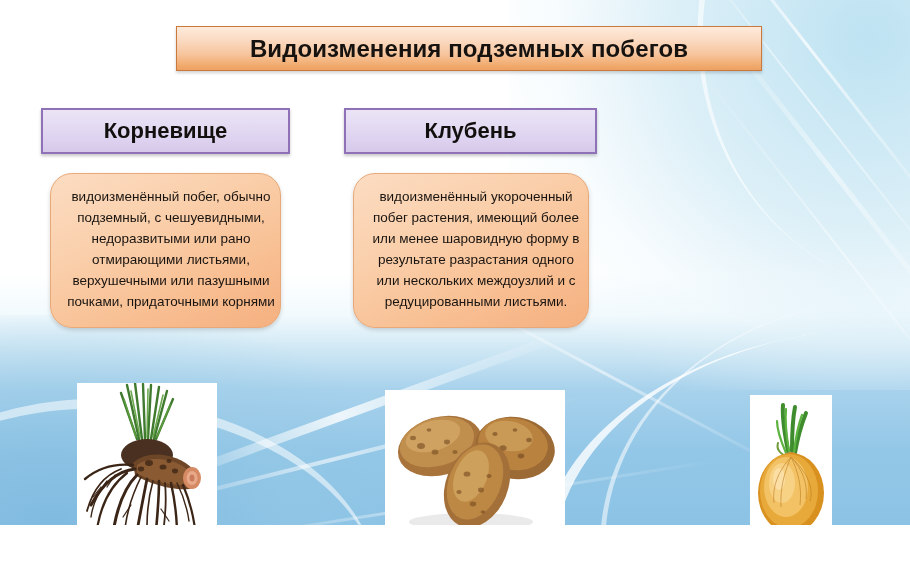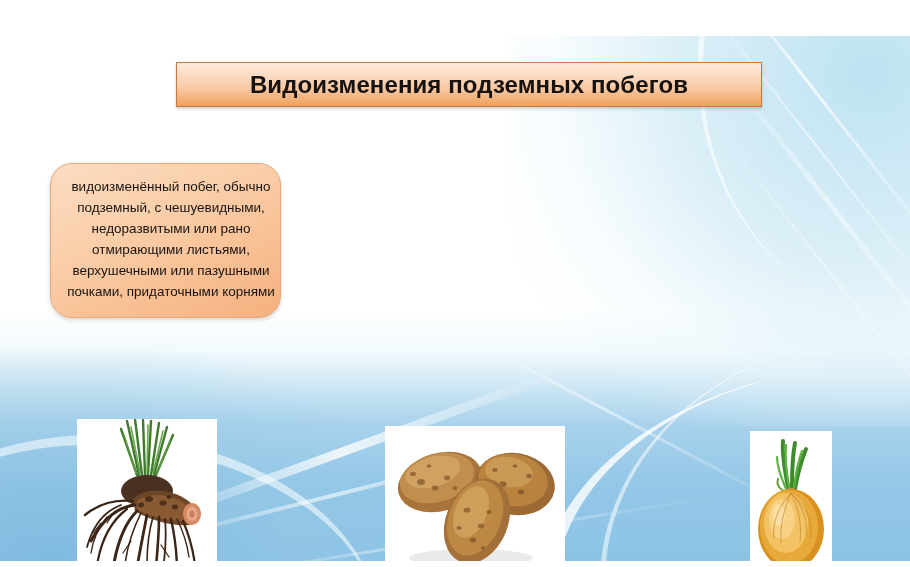--- a/index.html
+++ b/index.html
@@ -11,21 +11,20 @@
   body {
     font-family: "Liberation Sans", "DejaVu Sans", sans-serif;
   }
 
   #slide {
     position: relative;
     width: 910px;
     height: 525px;
     overflow: hidden;
     background: #ef4444;
-    margin-top: 36px;
   }
 
   
   .bg-base {
     position: absolute;
     inset: 0;
     background: linear-gradient(to bottom,
         #ffffff 0%,
         #ffffff 52%,
         #f2fafd 60%,
@@ -220,23 +219,32 @@
   <div class="curve c1"></div>
   <div class="curve c2"></div>
   <div class="curve c3"></div>
   <div class="curve c4"></div>
 
   <div class="title-banner">
     <span class="title-text">Видоизменения подземных побегов</span>
   </div>
 
   <div class="column col-1">
+    <div class="card-header">
+      <span class="card-header-text">Корневище</span>
+    </div>
     <div class="card-body">видоизменённый побег, обычно подземный, с чешуевидными, недоразвитыми или рано отмирающими листьями, верхушечными или пазушными почками, придаточными корнями</div>
   </div>
 
+  <div class="column col-2">
+    <div class="card-header">
+      <span class="card-header-text">Клубень</span>
+    </div>
+    <div class="card-body">видоизменённый укороченный побег растения, имеющий более или менее шаровидную форму в результате разрастания одного или нескольких междоузлий и с редуцированными листьями.</div>
+  </div>
 
 
   <div class="photo photo-1">
     <svg viewBox="0 0 140 172" xmlns="http://www.w3.org/2000/svg">
       <rect x="0" y="0" width="140" height="172" fill="#ffffff"></rect>
       <g stroke="#3f7a2e" stroke-width="2.4" fill="none" stroke-linecap="round">
         <path d="M62 56 L50 2"></path>
           <path d="M65 56 L58 0"></path>
           <path d="M68 56 L66 1"></path>
         <path d="M71 56 L74 2"></path>

